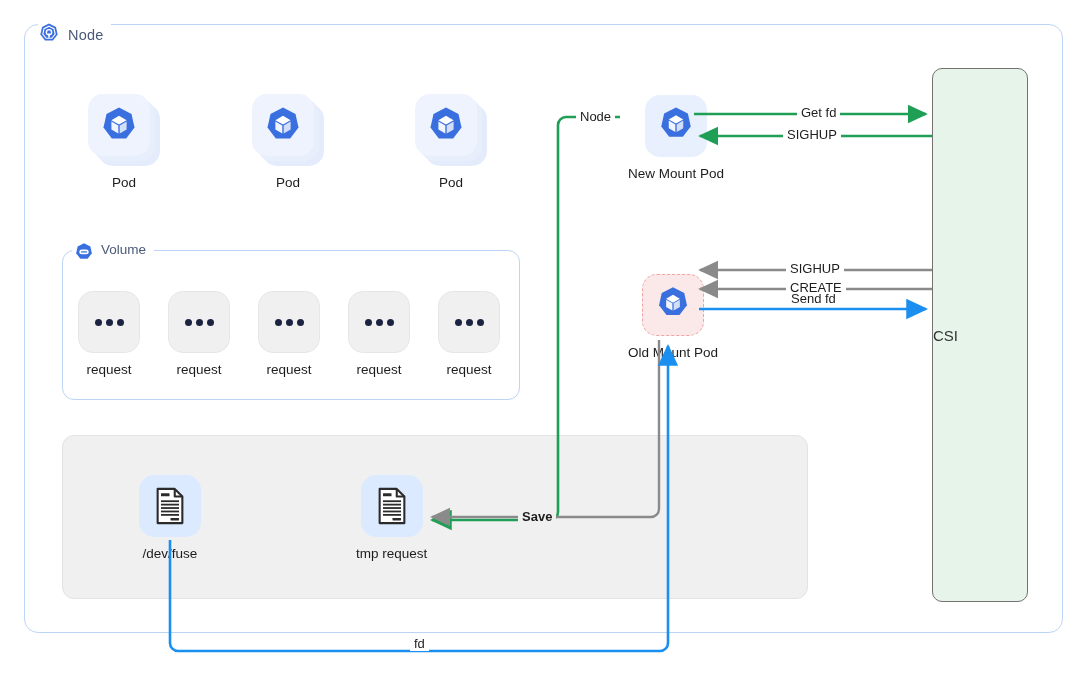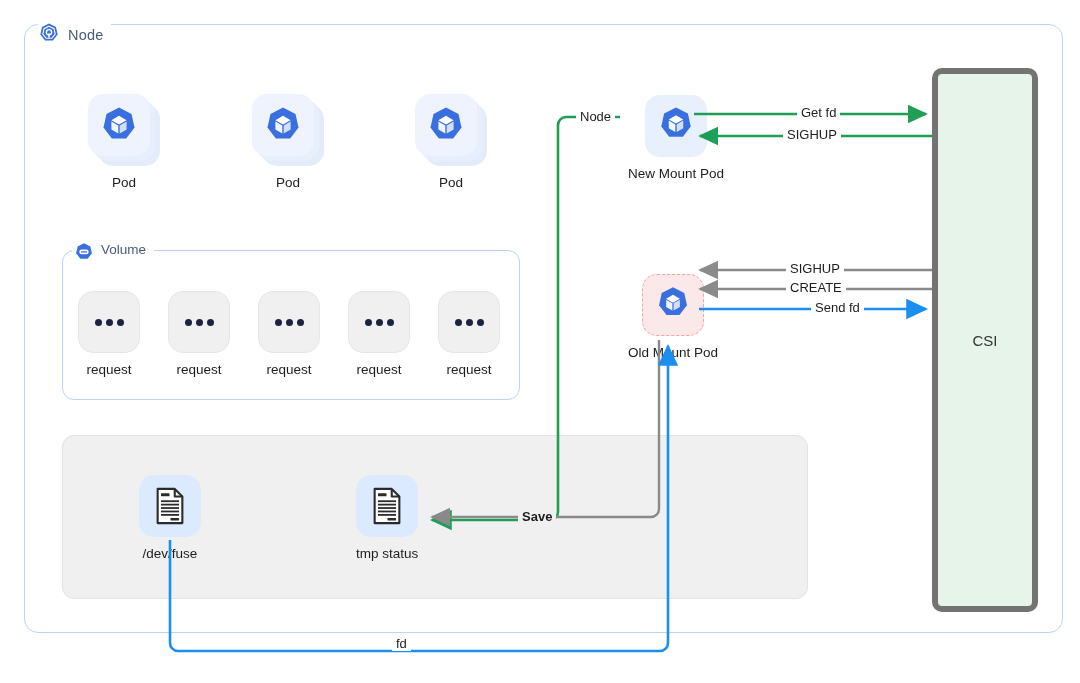--- a/index.html
+++ b/index.html
@@ -28,22 +28,22 @@
     position:absolute;left:72px;top:242px;height:22px;display:flex;gap:7px;z-index:6;
     background:#fff;padding:0 8px 0 2px;
   }
   .vol-title{font-size:13.5px;color:#4b5a78;}
   .gray-box{
     position:absolute;left:62px;top:435px;width:744px;height:162px;
     background:#f0f0f0;border:1px solid #e3e3e3;border-radius:12px;z-index:3;
   }
   .csi-box{
     position:absolute;left:932px;top:68px;width:94px;height:532px;
-    background:#e6f4ea;border:6px solid #737373;border-radius:10px;z-index:3;
-    display:flex;align-items:center;justify-content:center;
+    background:#e6f4ea;border:1px solid #737373;border-radius:10px;z-index:3;
+    display:flex;align-items:center;
   }
   .csi-label{font-size:15px;color:#333;}
   .item{position:absolute;z-index:4;display:flex;flex-direction:column;align-items:center;}
   .item .cap{margin-top:9px;font-size:13.5px;color:#1d1d1d;white-space:nowrap;}
   .podstack{position:relative;width:72px;height:72px;}
   .podstack .sheet{
     position:absolute;width:62px;height:62px;border-radius:15px;background:#eaf0fd;
   }
   .podstack .s3{left:10px;top:10px;background:#e4ecfc;}
   .podstack .s2{left:5px;top:5px;background:#e7effd;}
@@ -270,21 +270,21 @@
           <rect x="7.5" y="6.5" width="9" height="3.2" rx="0.6"></rect>
           <rect x="7.5" y="14" width="19" height="1.9"></rect>
           <rect x="7.5" y="17.6" width="19" height="1.9"></rect>
           <rect x="7.5" y="21.2" width="19" height="1.9"></rect>
           <rect x="7.5" y="24.8" width="19" height="1.9"></rect>
           <rect x="7.5" y="28.4" width="19" height="1.9"></rect>
           <rect x="17.5" y="32.6" width="9" height="2.6" rx="0.6"></rect>
         </g>
       </svg>
     </div>
-    <span class="cap">tmp status</span>
+    <span class="cap">tmp request</span>
   </div>
 
   <svg class="layer" id="svg-front">
     <defs>
       <marker id="ah-green" markerWidth="9" markerHeight="9" refX="7.6" refY="4.5" orient="auto">
         <path d="M0,0.6 L8.4,4.5 L0,8.4 Z" fill="#1f9e55"></path>
       </marker>
       <marker id="ah-gray" markerWidth="9" markerHeight="9" refX="7.6" refY="4.5" orient="auto">
         <path d="M0,0.6 L8.4,4.5 L0,8.4 Z" fill="#8a8a8a"></path>
       </marker>
@@ -307,18 +307,18 @@
 
     <path d="M659,340 V509 a8,8 0 0 1 -8,8 H432" fill="none" stroke="#8a8a8a" stroke-width="2.4" marker-end="url(#ah-gray)"></path>
 
     <path d="M170,540 V643 a8,8 0 0 0 8,8 H660 a8,8 0 0 0 8,-8 V346" fill="none" stroke="#1a8ff0" stroke-width="2.6" marker-end="url(#ah-blue)"></path>
   </svg>
 
   <span class="edge-lbl" style="left:797px;top:106px;">Get fd</span>
   <span class="edge-lbl" style="left:783px;top:128px;">SIGHUP</span>
   <span class="edge-lbl" style="left:786px;top:262px;">SIGHUP</span>
   <span class="edge-lbl" style="left:786px;top:281px;">CREATE</span>
-  <span class="edge-lbl" style="left:787px;top:301px;margin-left:24px;">Send fd</span>
+  <span class="edge-lbl" style="left:787px;top:292px;">Send fd</span>
   <span class="edge-lbl" style="left:576px;top:110px;">Node</span>
   <span class="edge-lbl ongray" style="left:518px;top:510px;">Save</span>
-  <span class="edge-lbl" style="left:392px;top:637px;">fd</span>
+  <span class="edge-lbl" style="left:410px;top:637px;">fd</span>
 
 </div>
 
 </body></html>

